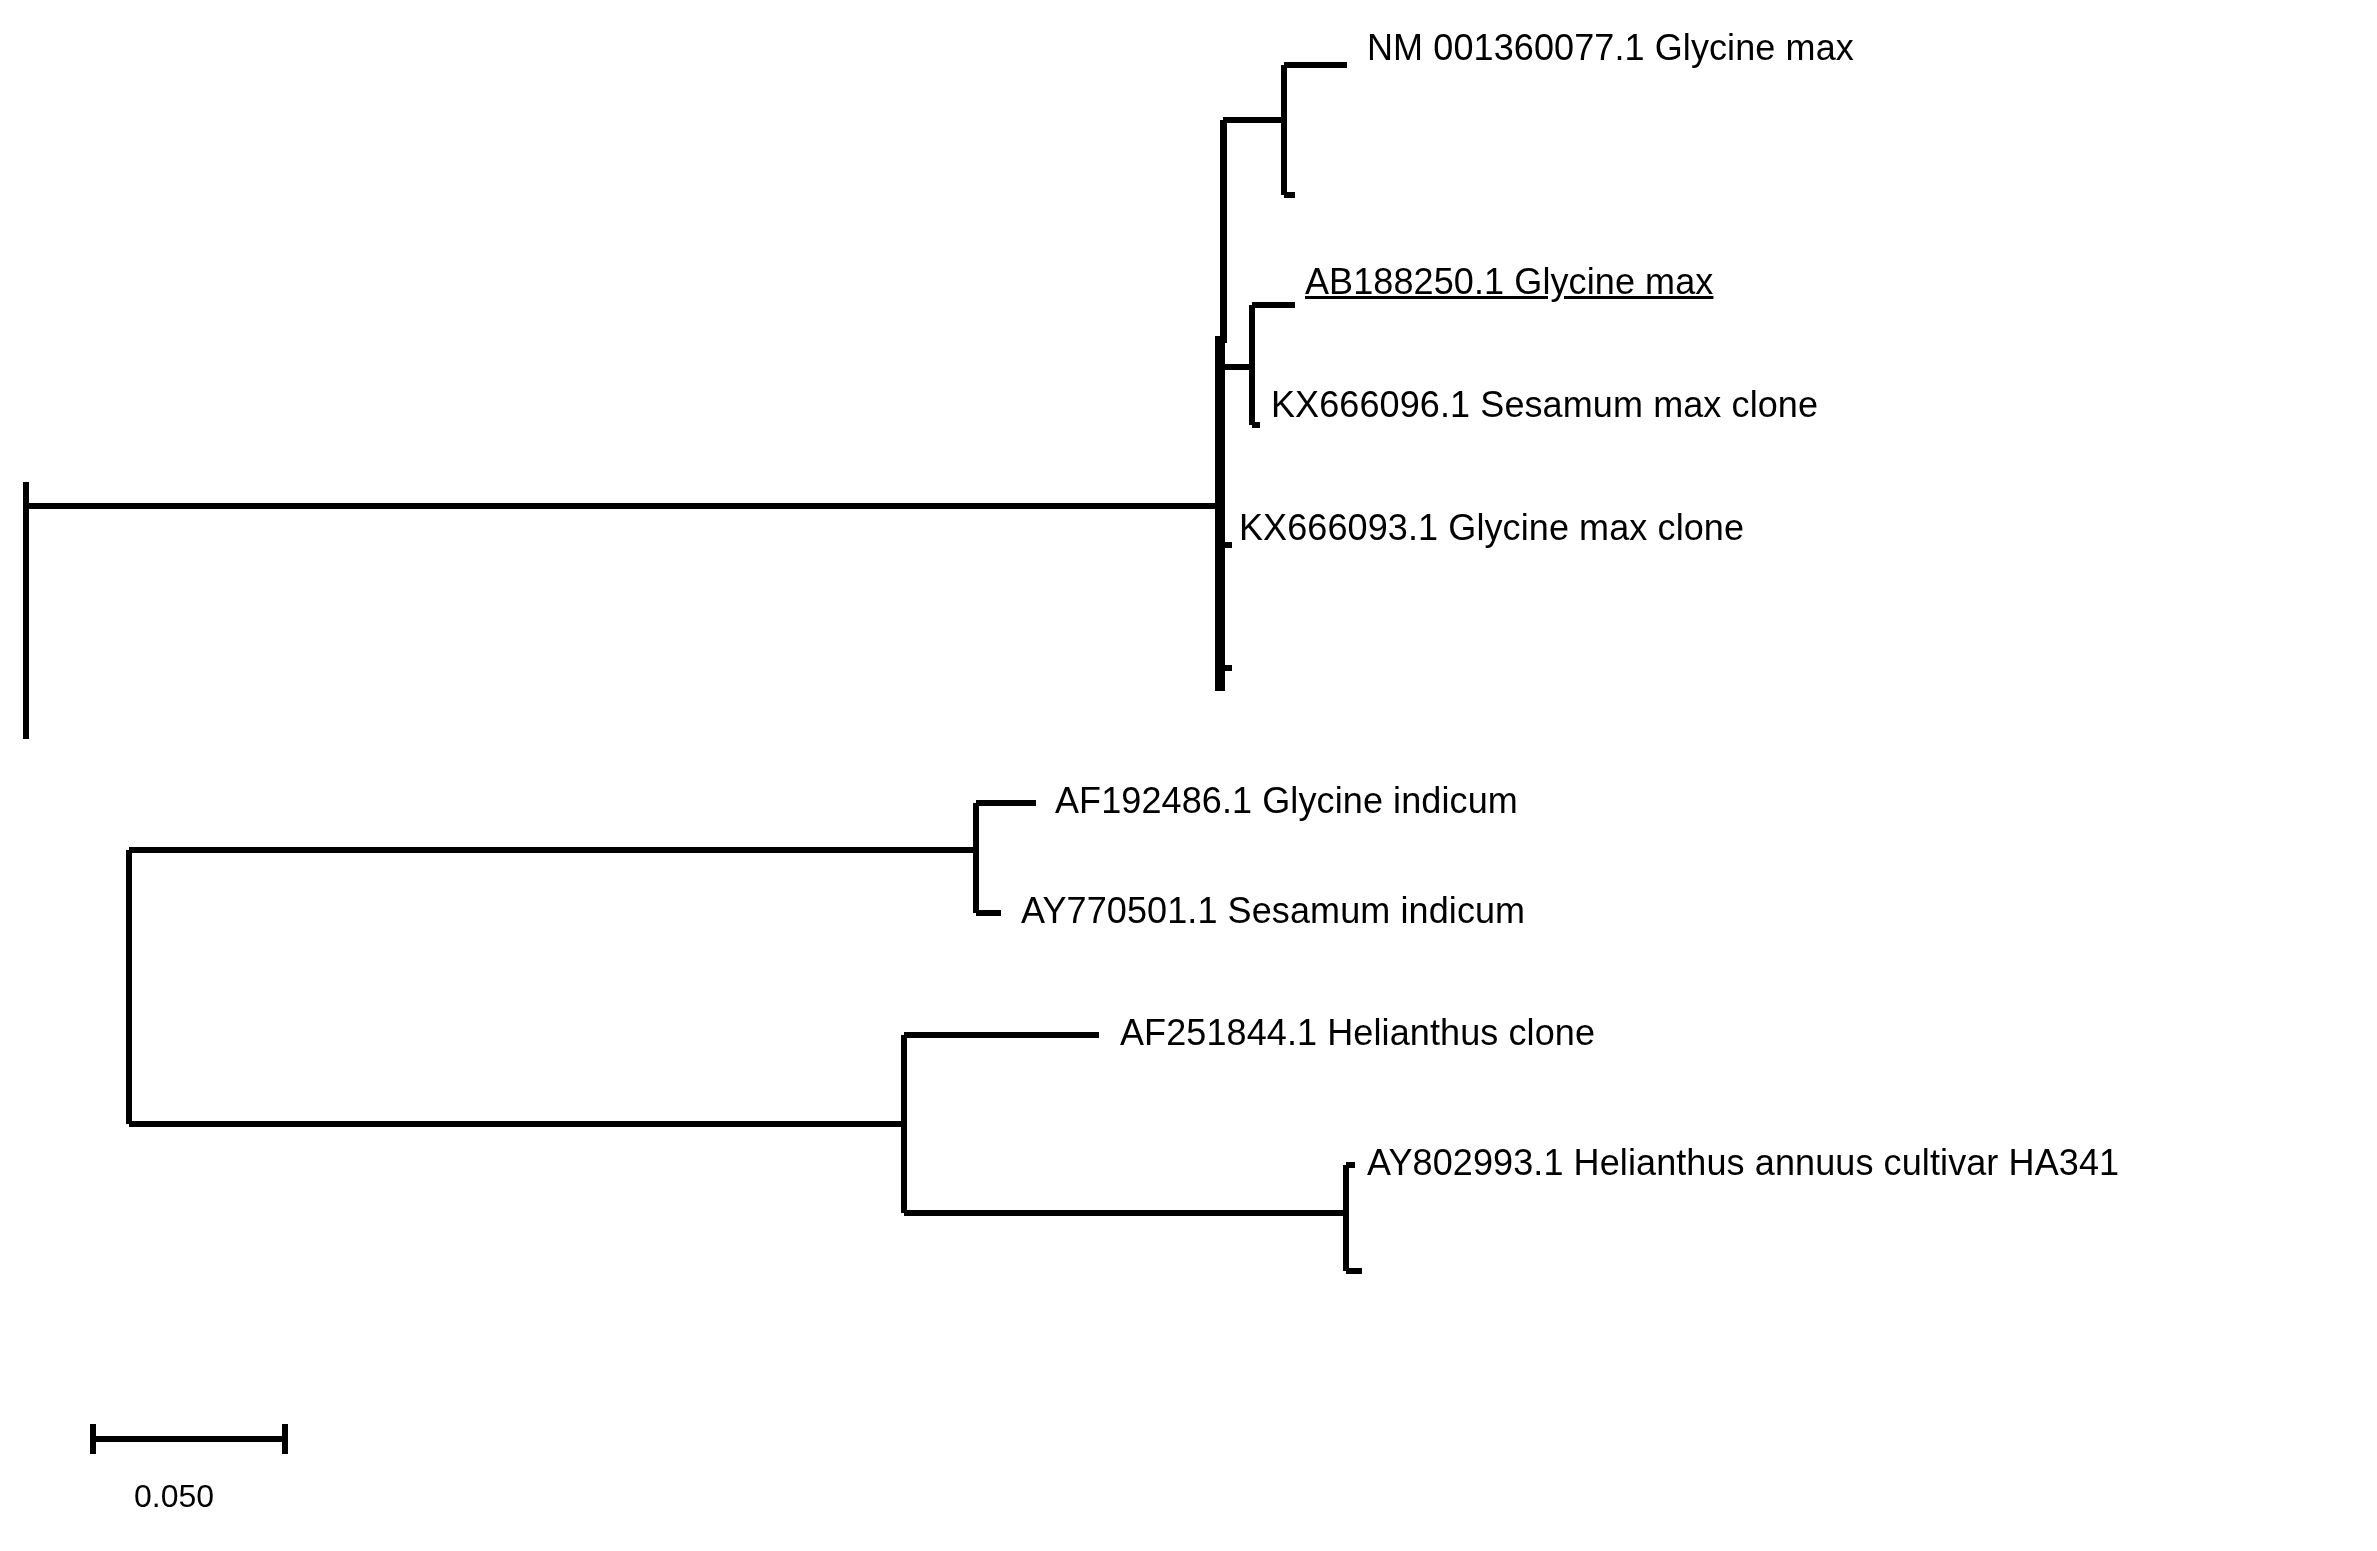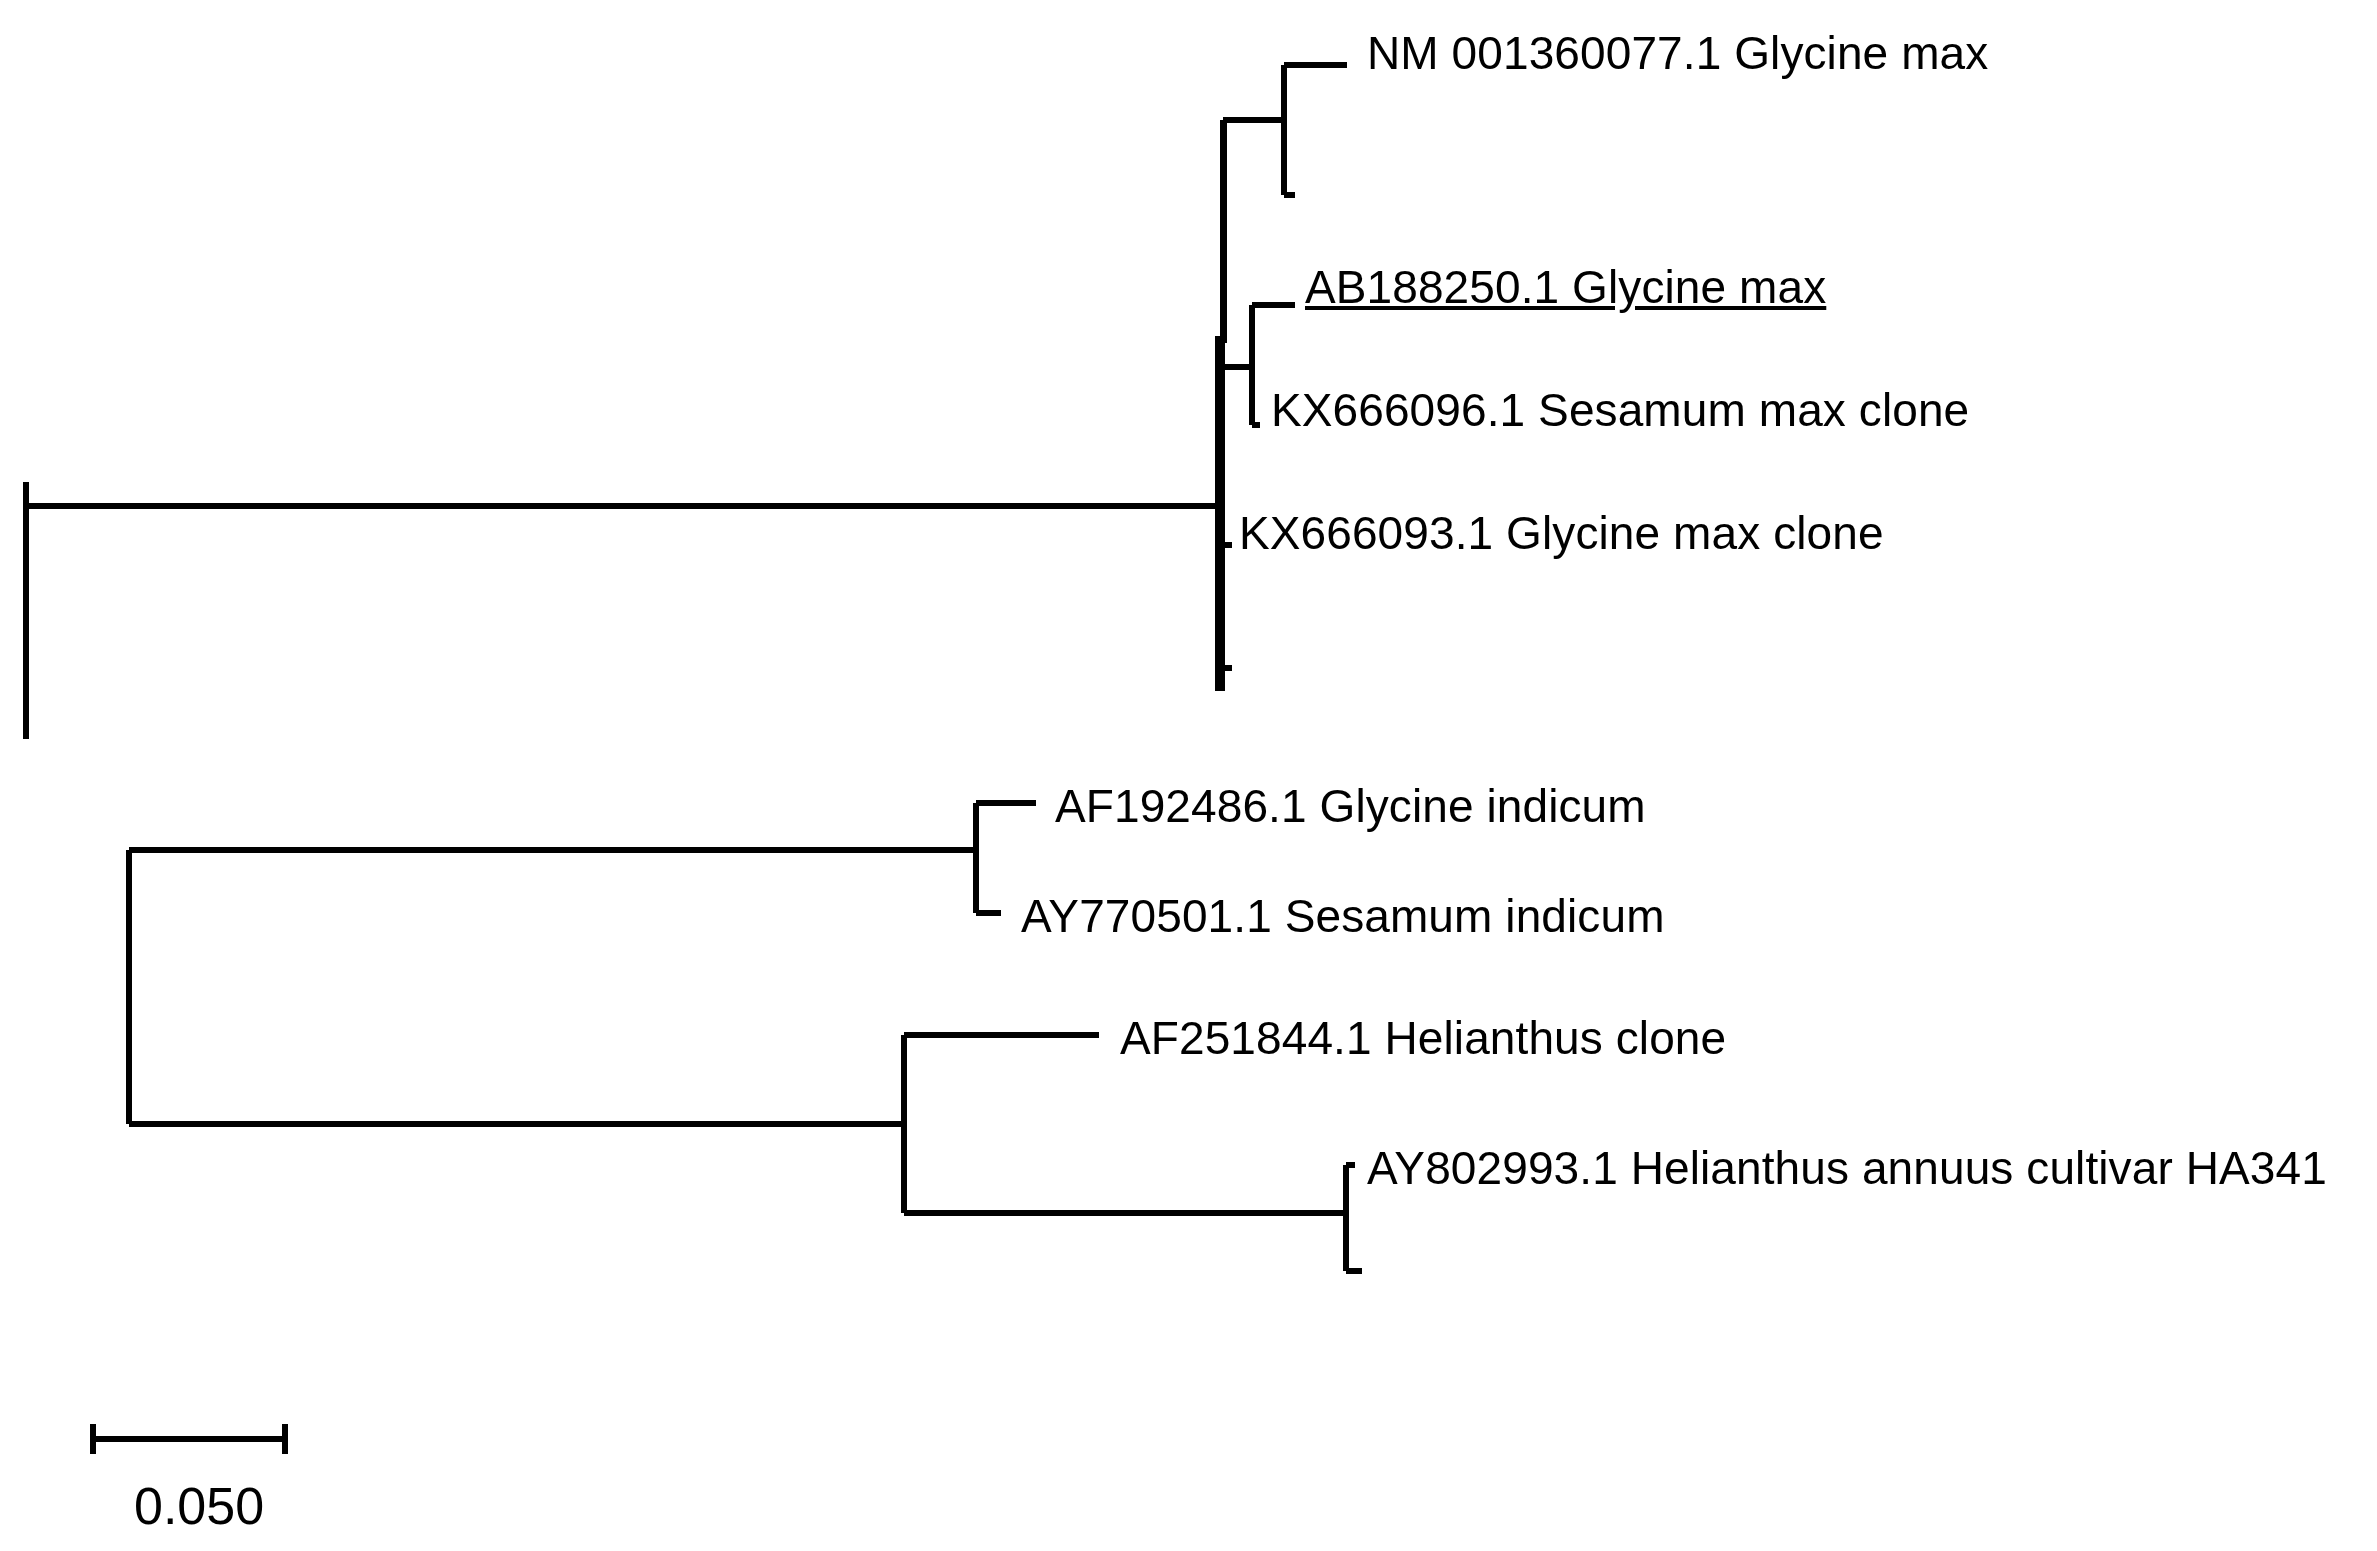--- a/index.html
+++ b/index.html
@@ -22,30 +22,30 @@
     position: absolute;
     left: 0;
     top: 0;
     width: 2377px;
     height: 1552px;
     display: block;
   }
   .tip-label {
     position: absolute;
     font-family: "Liberation Sans", sans-serif;
-    font-size: 46px;
+    font-size: 36px;
     line-height: 1;
     color: #000000;
     white-space: nowrap;
     letter-spacing: 0.1px;
   }
   .scale-label {
     position: absolute;
     font-family: "Liberation Sans", sans-serif;
-    font-size: 52px;
+    font-size: 32px;
     line-height: 1;
     color: #000000;
     white-space: nowrap;
   }
 </style>
 </head>
 <body>
 
 <div id="stage">
 

